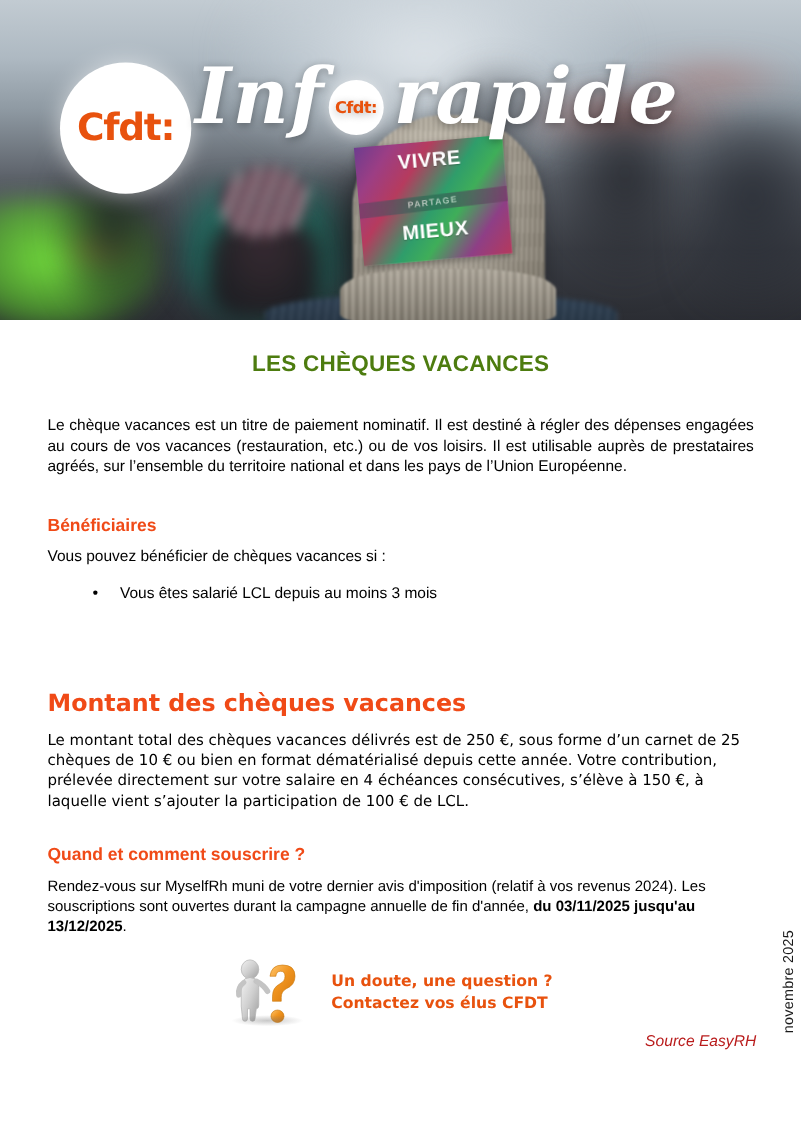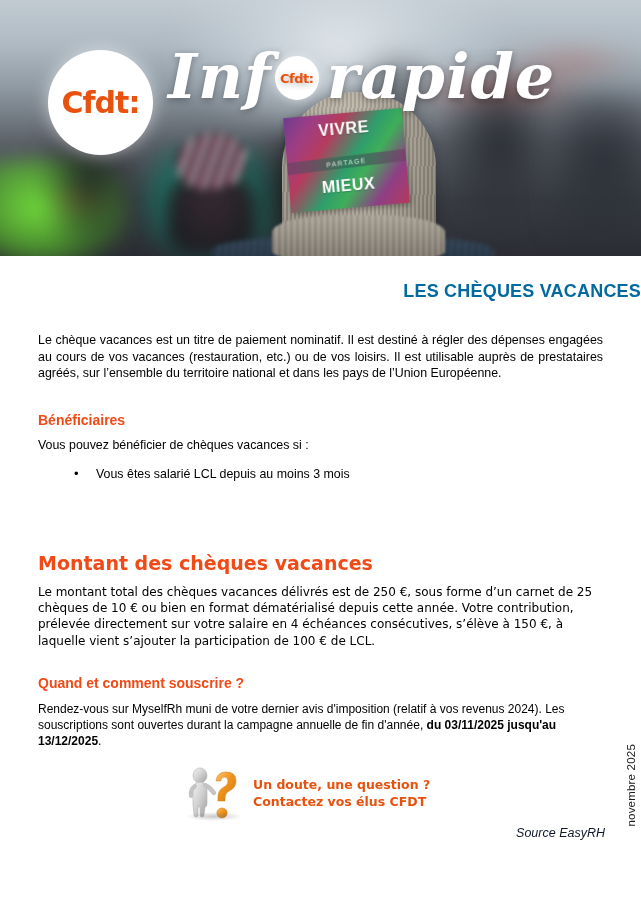--- a/index.html
+++ b/index.html
@@ -133,22 +133,22 @@
     box-shadow:0 0 18px rgba(255,255,255,.55);
   }
   .logo-text{
     color:#E8520E;
     font-family:"DejaVu Sans", sans-serif;
     font-weight:bold;font-size:30px;letter-spacing:-1px;
   }
 
   
   .wordmark{
-    position:absolute;left:168px;top:46px;
-    display:flex;align-items:flex-start;
+    position:absolute;left:156px;top:46px;
+    display:flex;align-items:flex-end;
     color:#ffffff;
     font-family:"DejaVu Serif", serif;
     font-style:italic;font-weight:bold;
     font-size:62px;line-height:1;
     text-shadow:0 2px 7px rgba(0,0,0,.32);
     white-space:nowrap;
   }
   .wm-a{letter-spacing:1px;}
   .wm-b{letter-spacing:1px;margin-left:6px;}
   .wm-badge{
@@ -163,22 +163,22 @@
     color:#E8520E;
     font-family:"DejaVu Sans", sans-serif;
     font-style:normal;font-weight:bold;font-size:13px;letter-spacing:-.5px;
   }
 
   
   .doc{position:absolute;left:0;top:256px;width:641px;height:641px;}
 
   .doc-title{
     position:absolute;left:0;right:0;top:25px;
-    text-align:right;
-    color:#0369a1;
+    text-align:center;
+    color:#4d7c0f;
     font-family:"Liberation Sans", sans-serif;
     font-weight:bold;font-size:18px;letter-spacing:.2px;
   }
 
   .intro{
     position:absolute;left:38px;width:565px;top:64px;
     font-size:12.4px;line-height:1.33;
     text-align:justify;
     text-justify:inter-word;
   }
@@ -217,39 +217,39 @@
   .contact{
     position:absolute;left:183px;top:764px;width:250px;height:60px;
     display:flex;align-items:center;
   }
   .qfig{position:relative;width:62px;height:58px;flex:0 0 auto;}
   .qfig .shadow{
     position:absolute;left:2px;bottom:2px;width:58px;height:9px;border-radius:50%;
     background:radial-gradient(ellipse at 50% 50%, rgba(120,120,120,.40), rgba(120,120,120,0) 70%);
   }
   .contact-lines{
-    margin-left:8px;
+    margin-left:20px;
     color:#E8520E;
     font-family:"DejaVu Sans", sans-serif;
     font-weight:bold;font-size:12.5px;line-height:1.35;
     white-space:nowrap;
   }
 
   
   .side-date{
     position:absolute;right:4px;top:744px;
     font-size:11.5px;color:#1a1a1a;
     writing-mode:vertical-rl;
     transform:rotate(180deg);
     letter-spacing:.2px;
     white-space:nowrap;
   }
   .source{
     position:absolute;right:36px;top:826px;
-    font-size:12.5px;font-style:italic;color:#0f172a;
+    font-size:12.5px;font-style:italic;color:#b91c1c;
   }
 </style>
 </head>
 <body>
 
 <div class="banner">
   <div class="photo">
     <div class="ph-base"></div>
     <div class="ph-haze"></div>
     <div class="ph-red1"></div>

